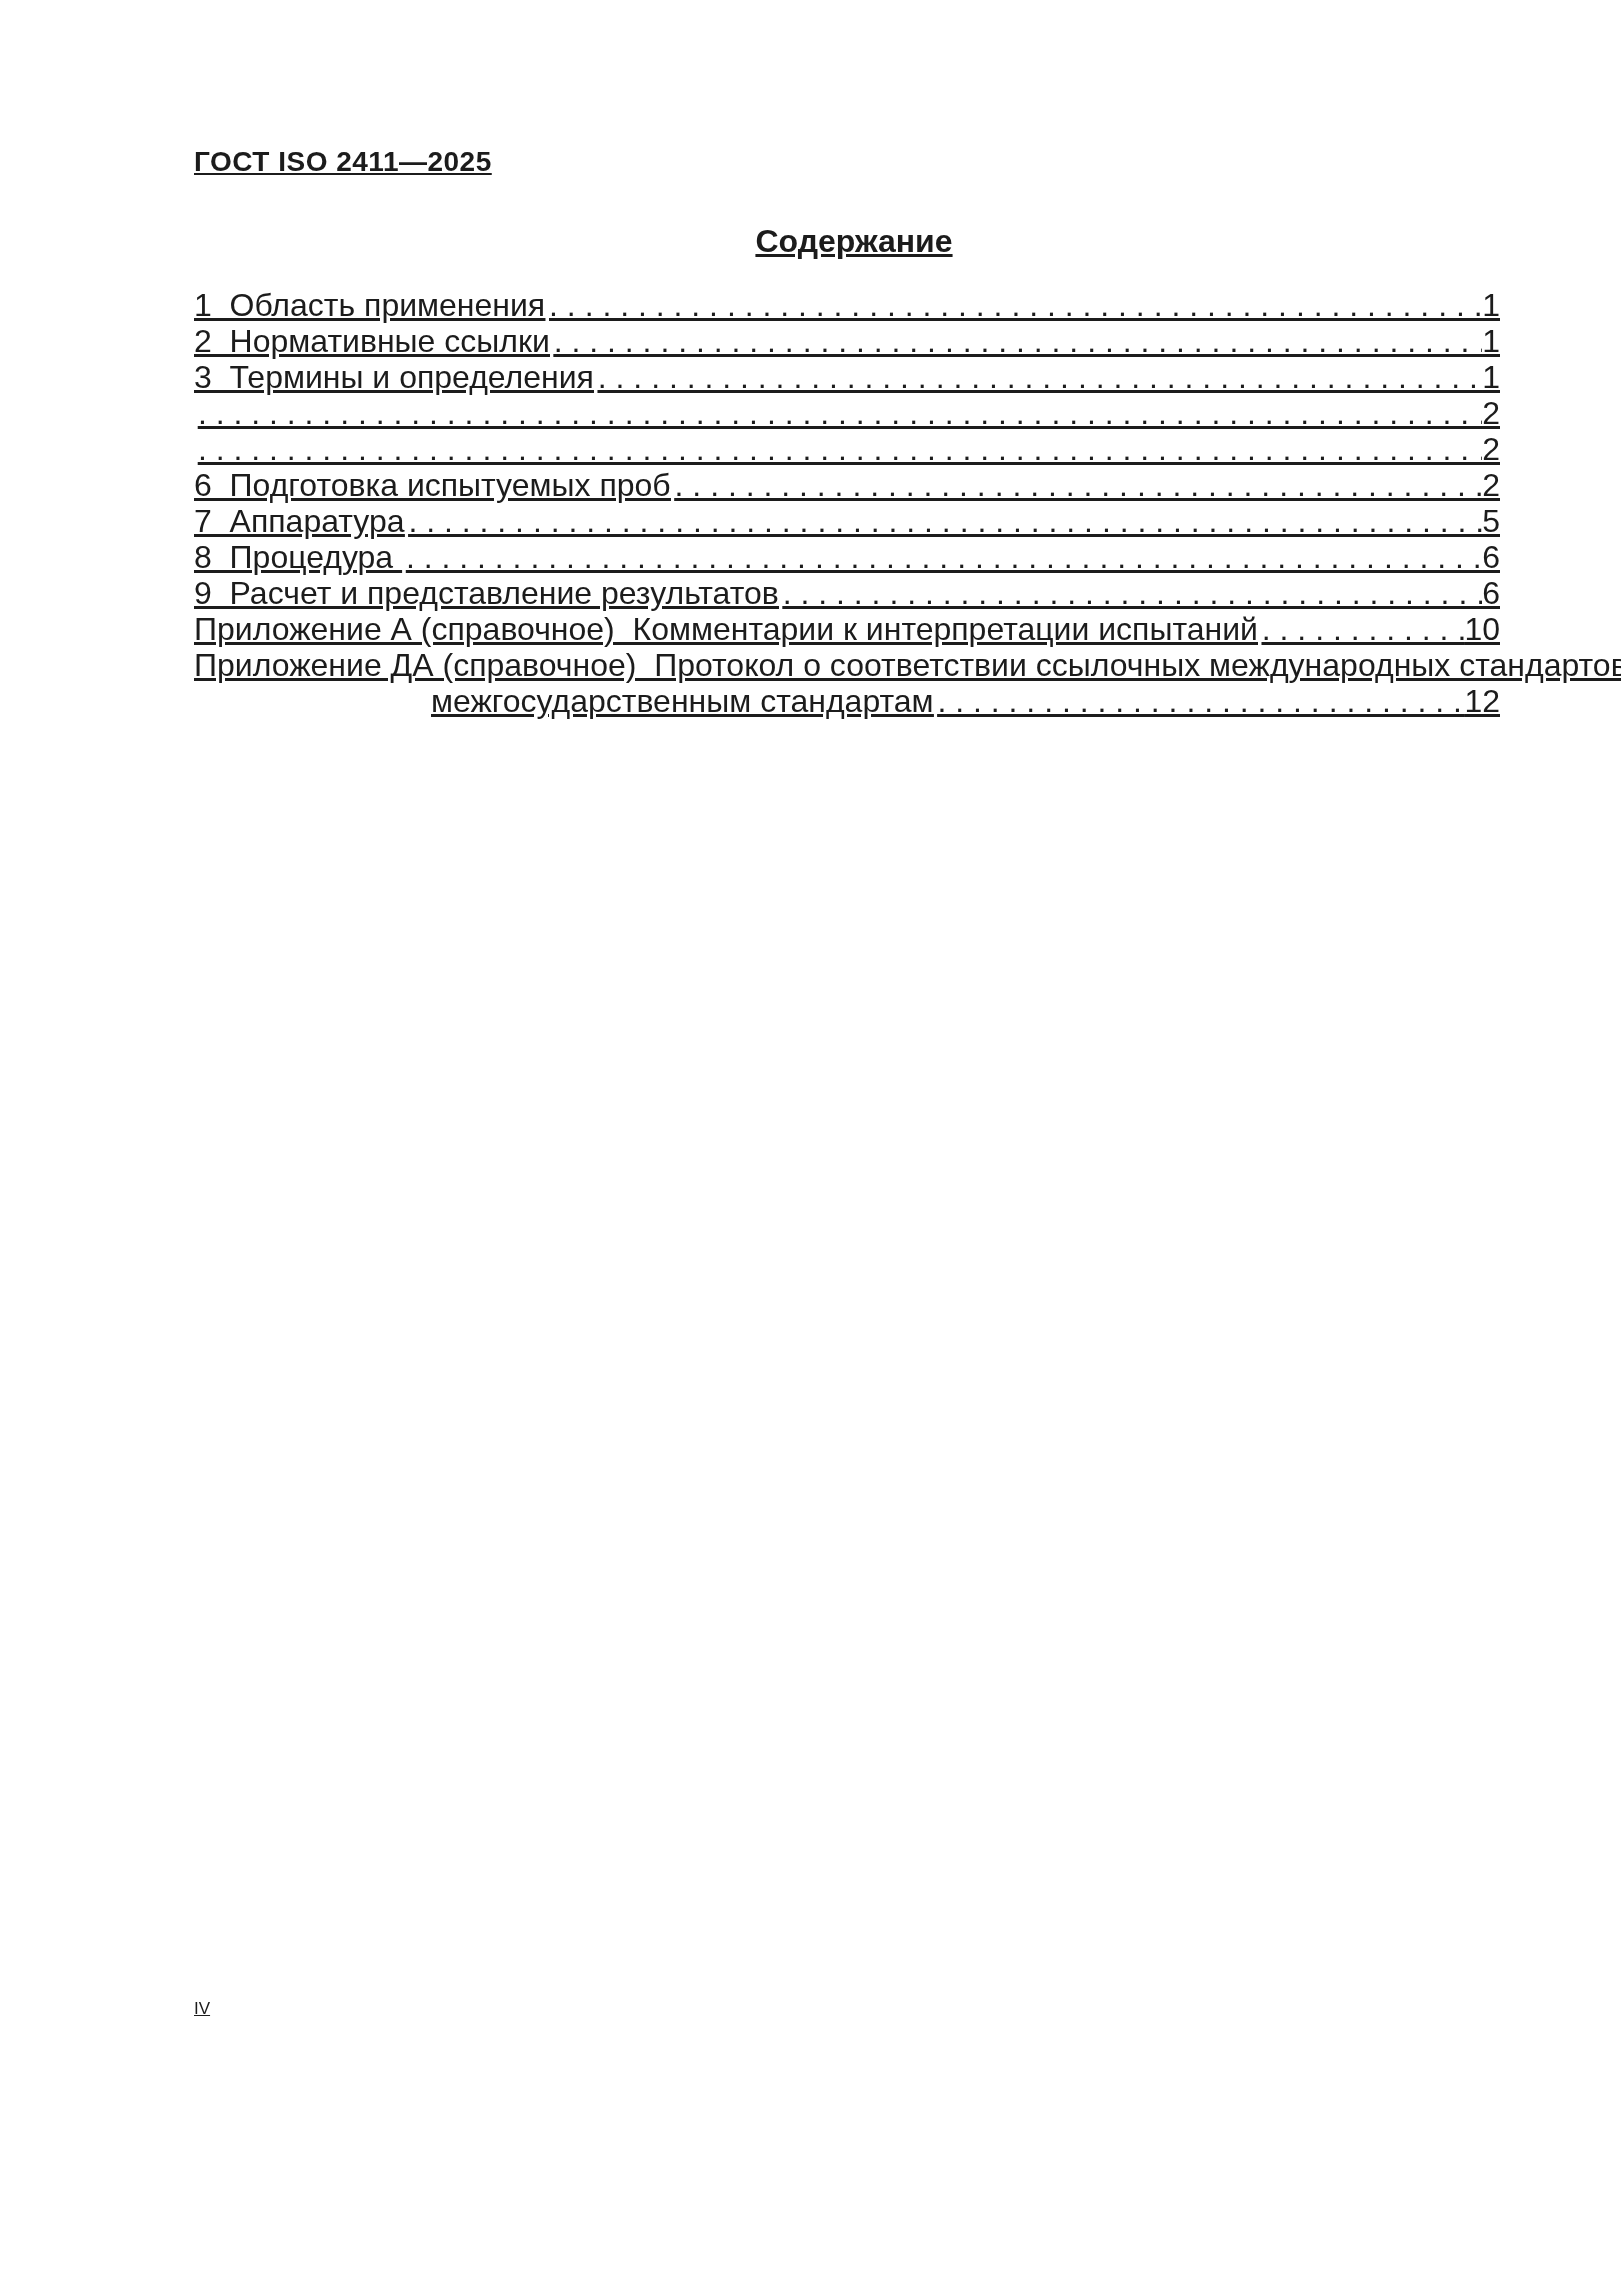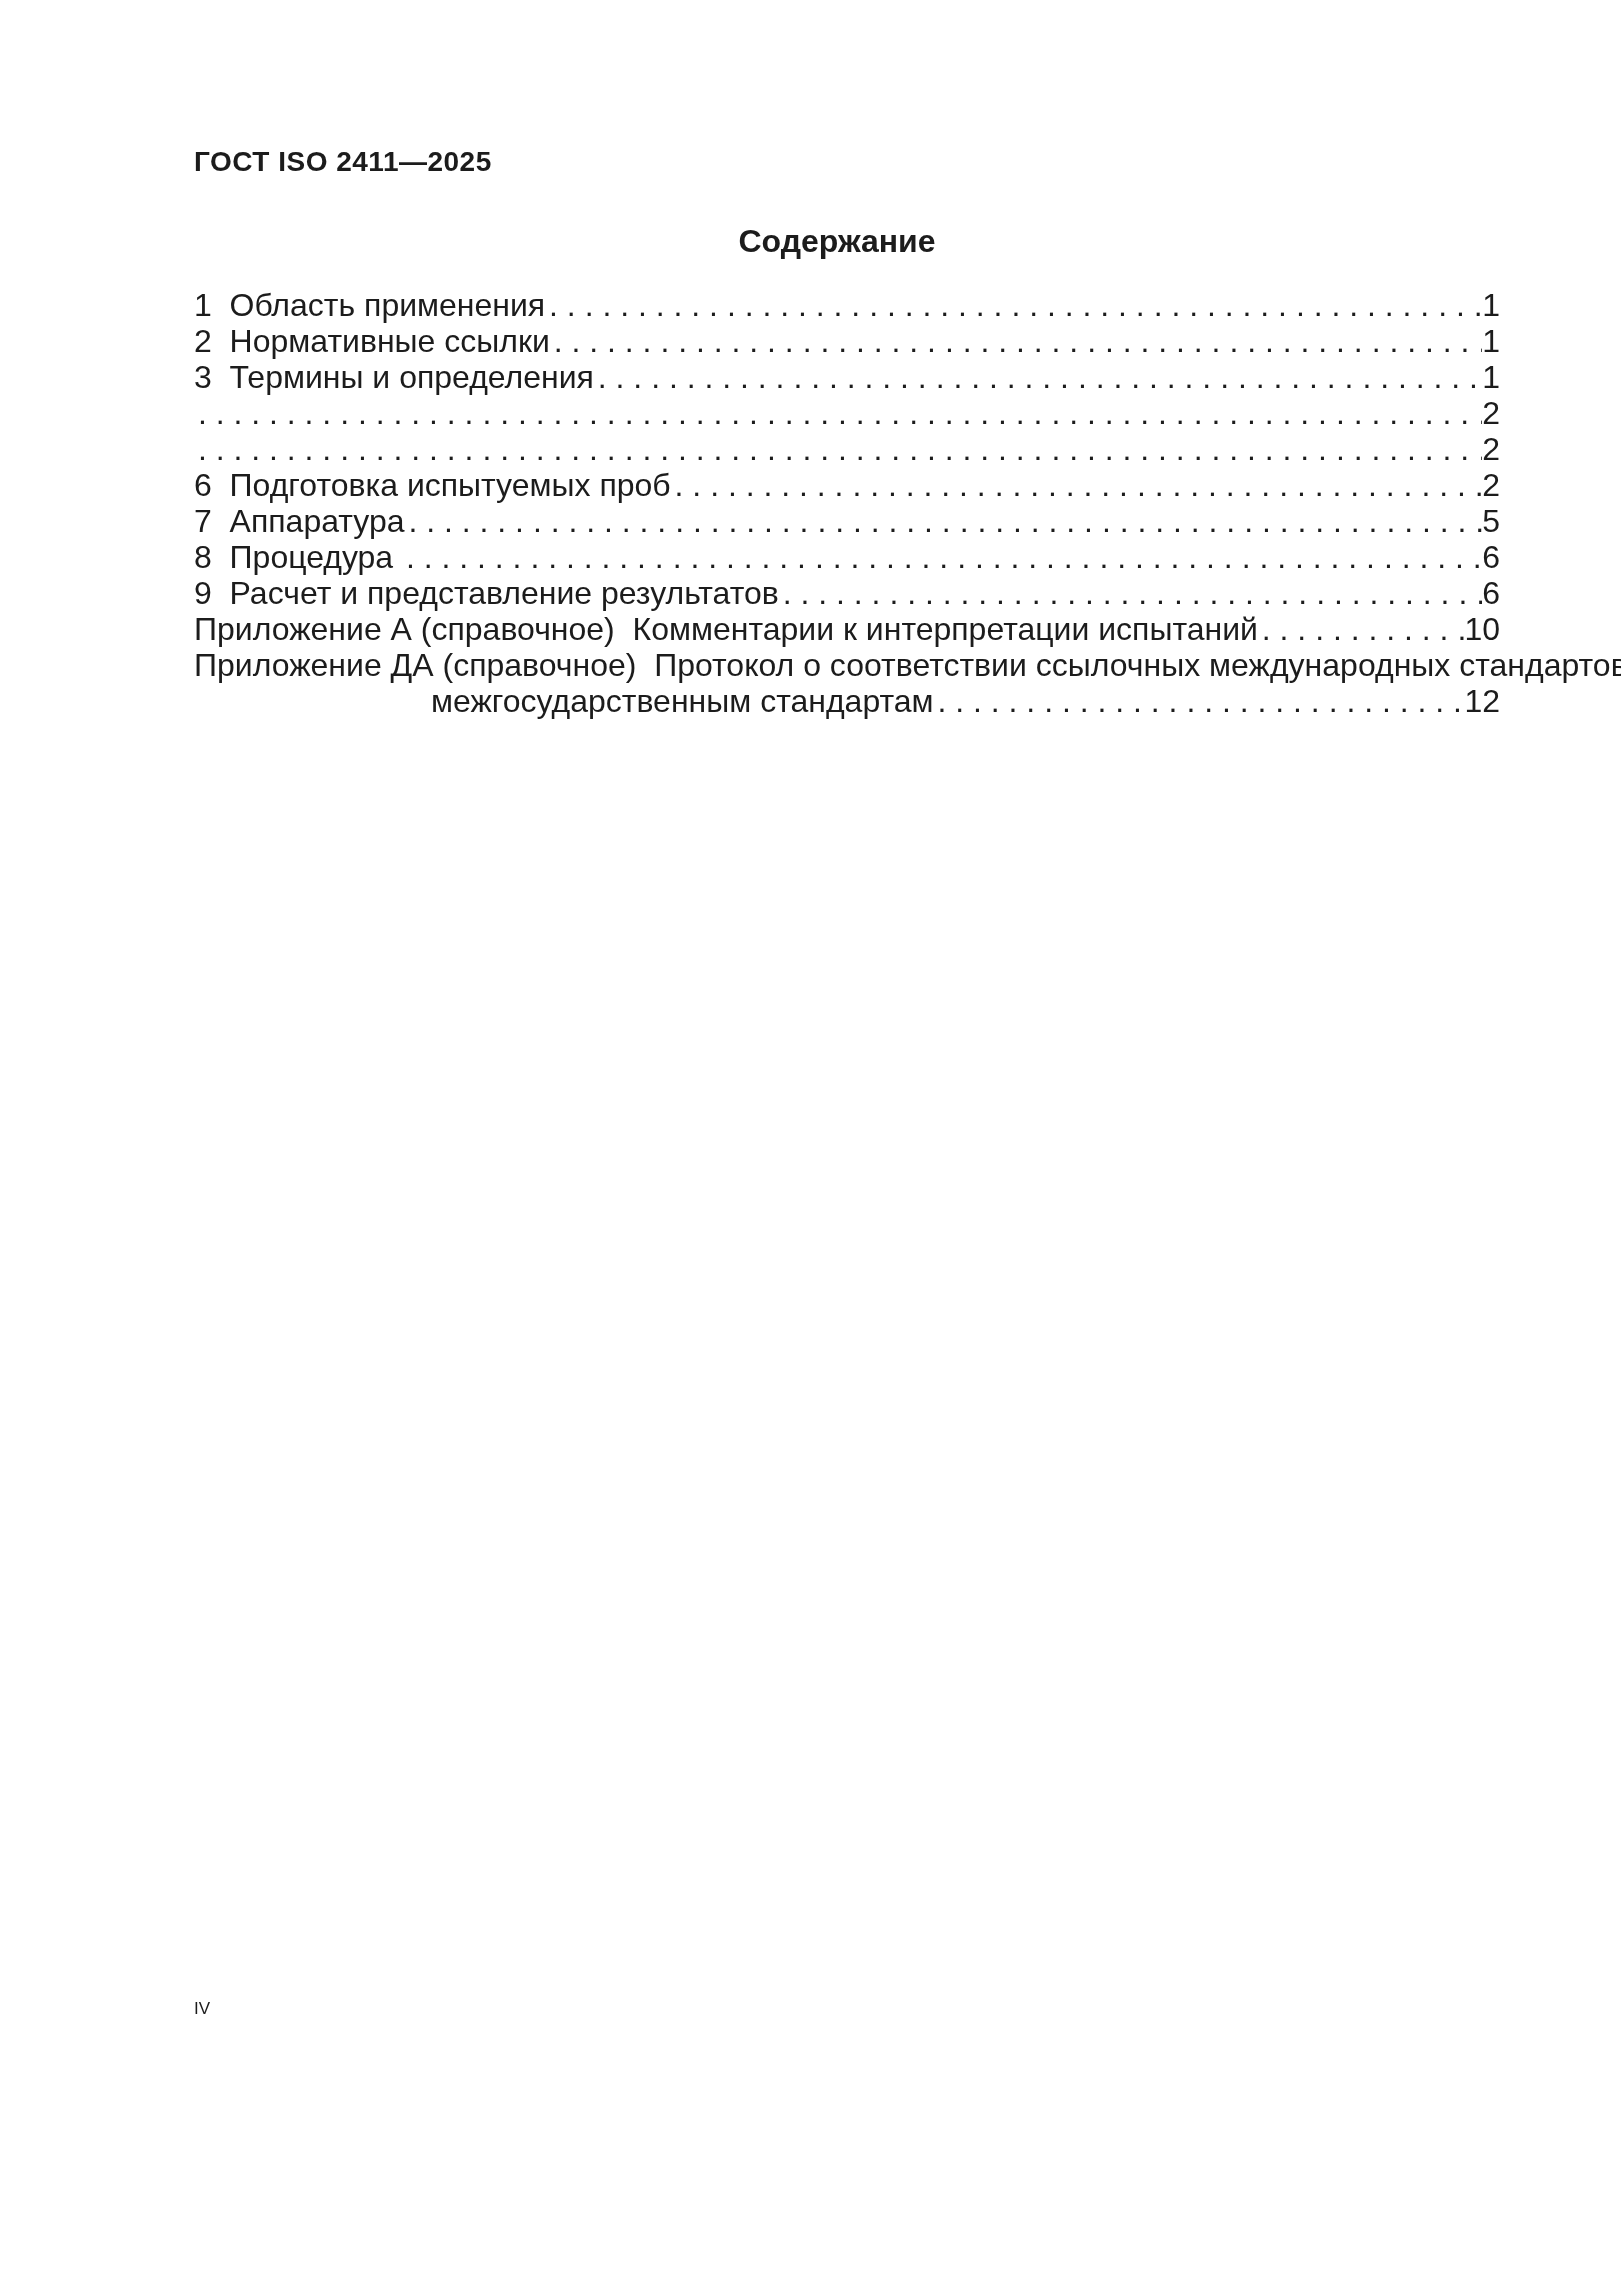--- a/index.html
+++ b/index.html
@@ -1,36 +1,36 @@
 <!DOCTYPE html>
 <html><head>
 <meta charset="utf-8">
 <style>
-  * { margin: 0; padding: 0; box-sizing: border-box; }
+  * { margin: 0; padding: 0; box-sizing: border-box; text-decoration: underline; }
   html, body { background: #ffffff; }
   body {
     width: 1621px; height: 2293px;
     position: relative;
     font-family: "Liberation Sans", sans-serif;
     color: #1c1c1c;
   }
   .page {
     position: absolute; inset: 0;
     background: #ffffff;
   }
   .doc-header {
     position: absolute;
     left: 194px; top: 148px;
     font-size: 28px; font-weight: bold;
     line-height: 1; letter-spacing: 0.5px;
     white-space: pre;
   }
   .doc-title {
     position: absolute;
-    left: 184px; top: 225px; width: 1306px;
+    left: 201px; top: 225px; width: 1306px;
     text-align: center;
     font-size: 32px; font-weight: bold;
     line-height: 1;
   }
   .toc {
     position: absolute;
     left: 194px; top: 287px; width: 1306px;
     font-size: 32px;
     line-height: 36px;
   }

